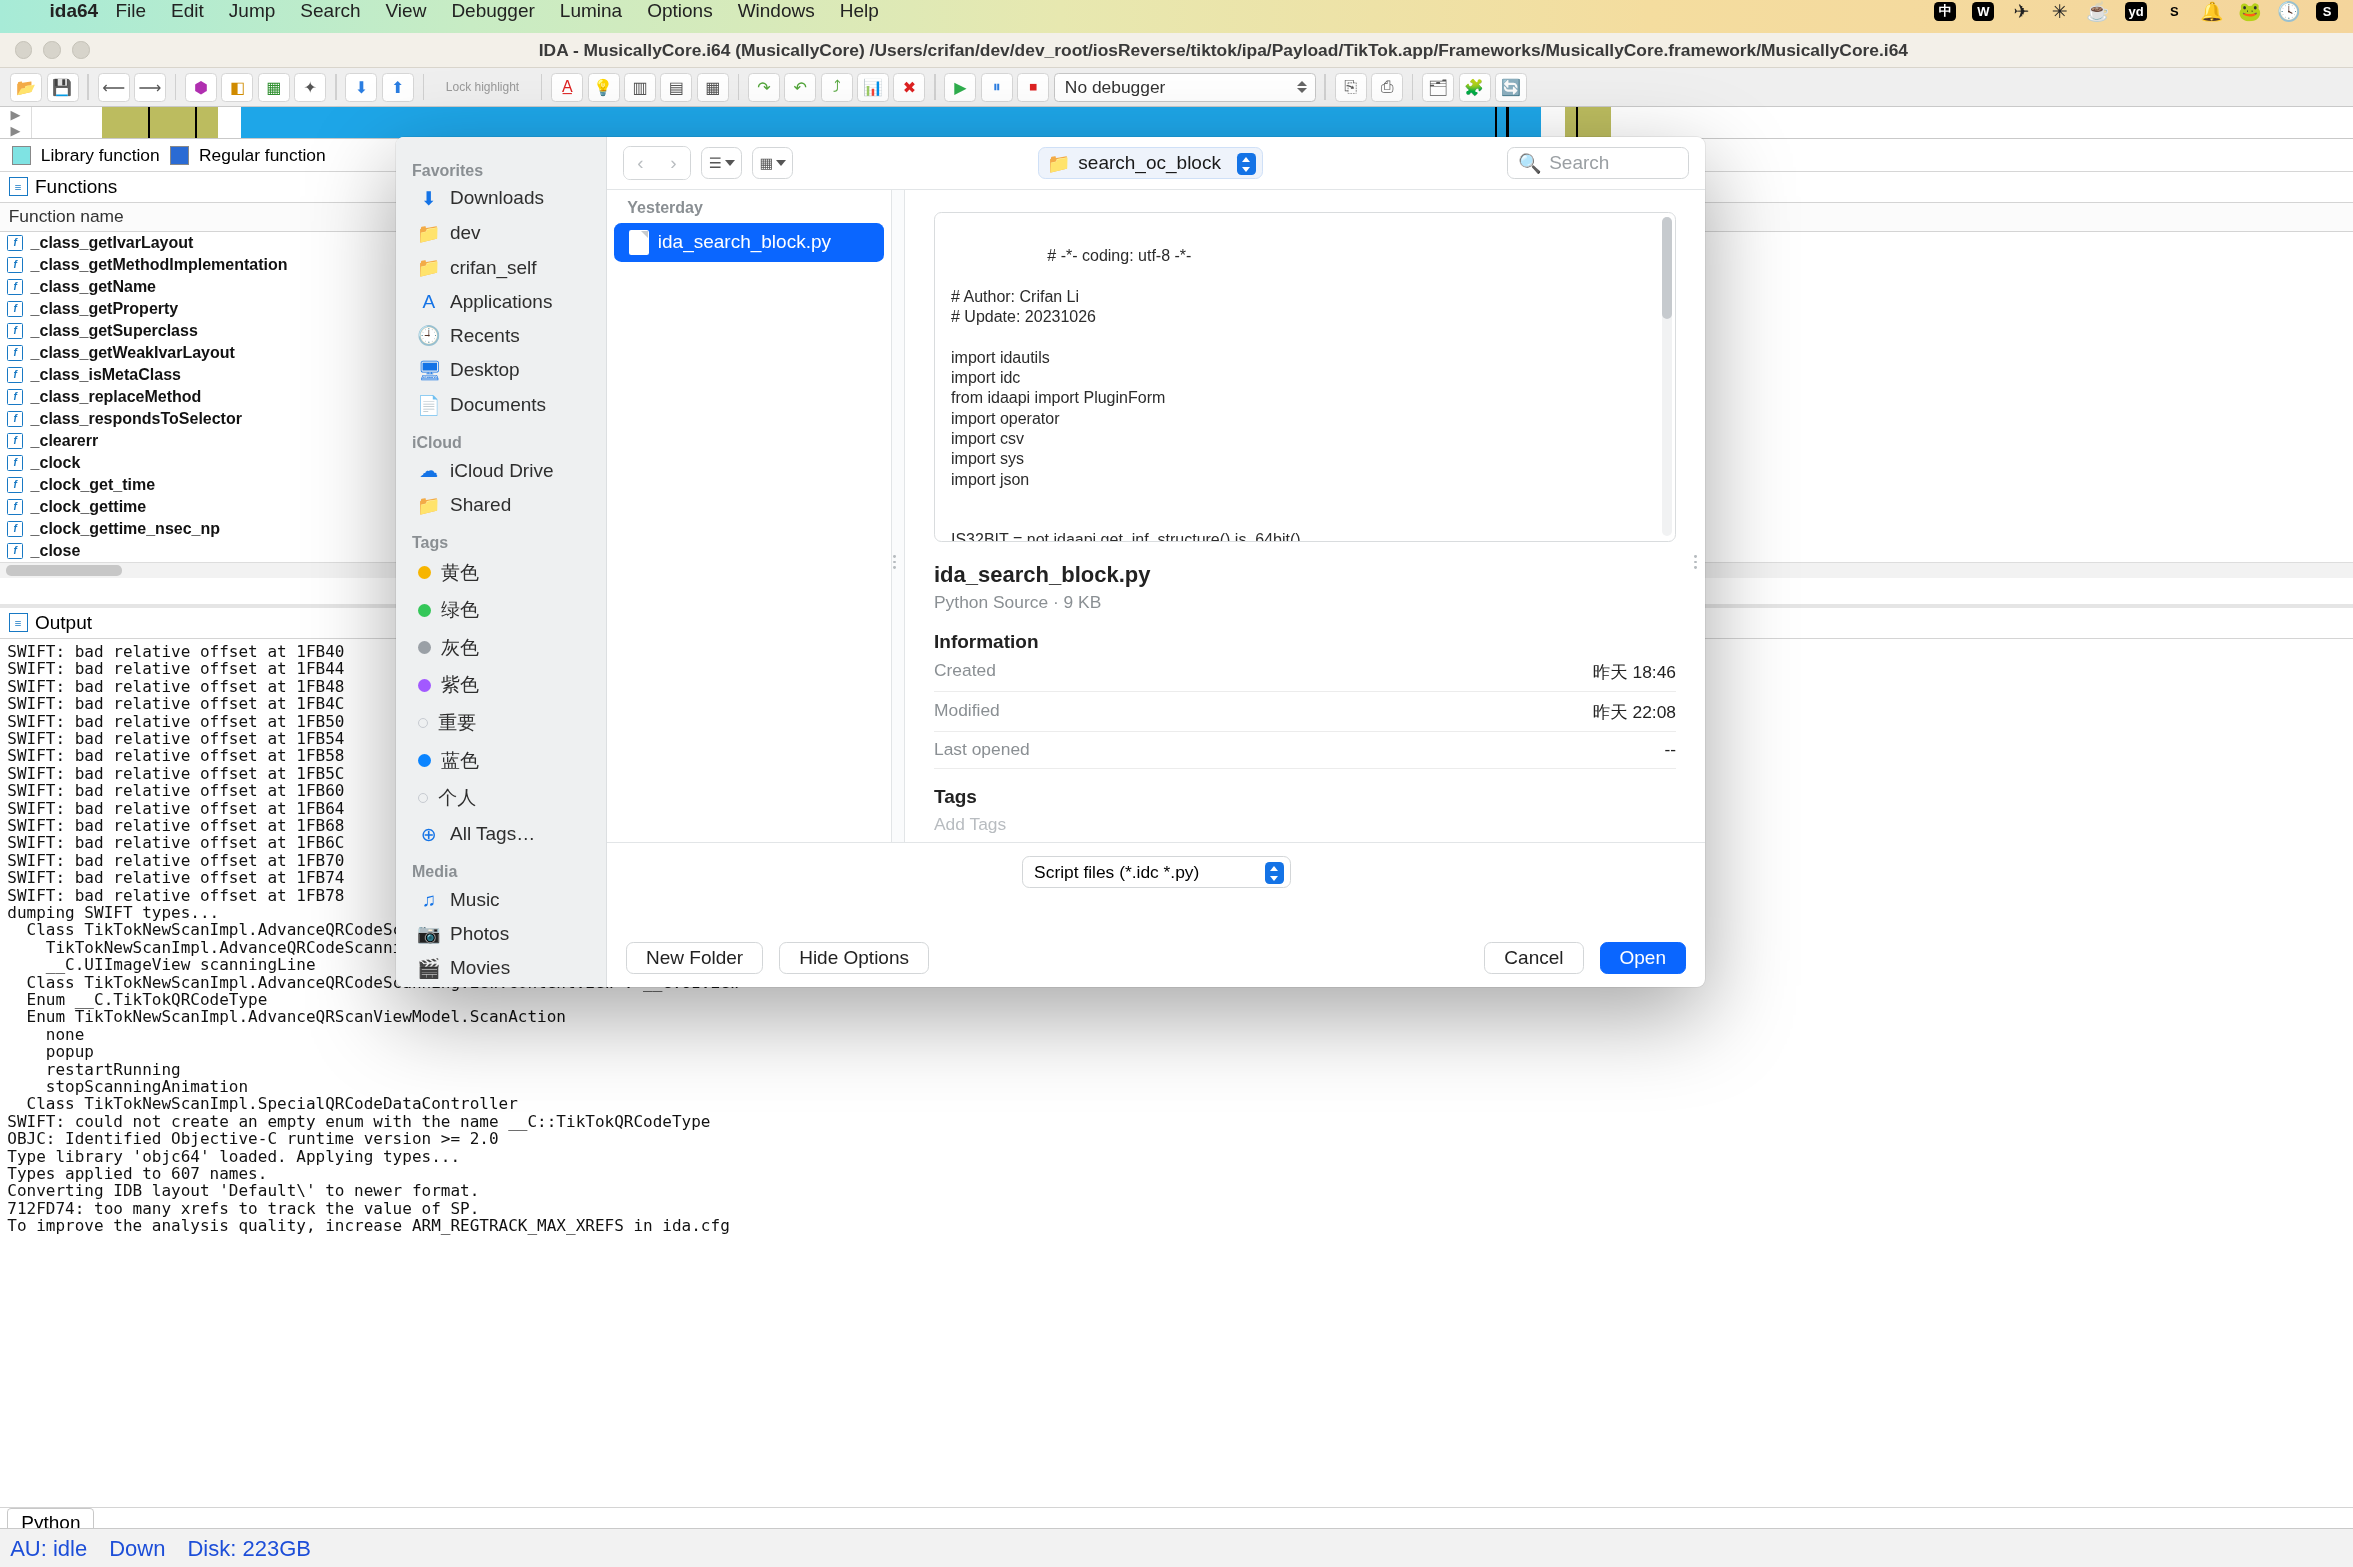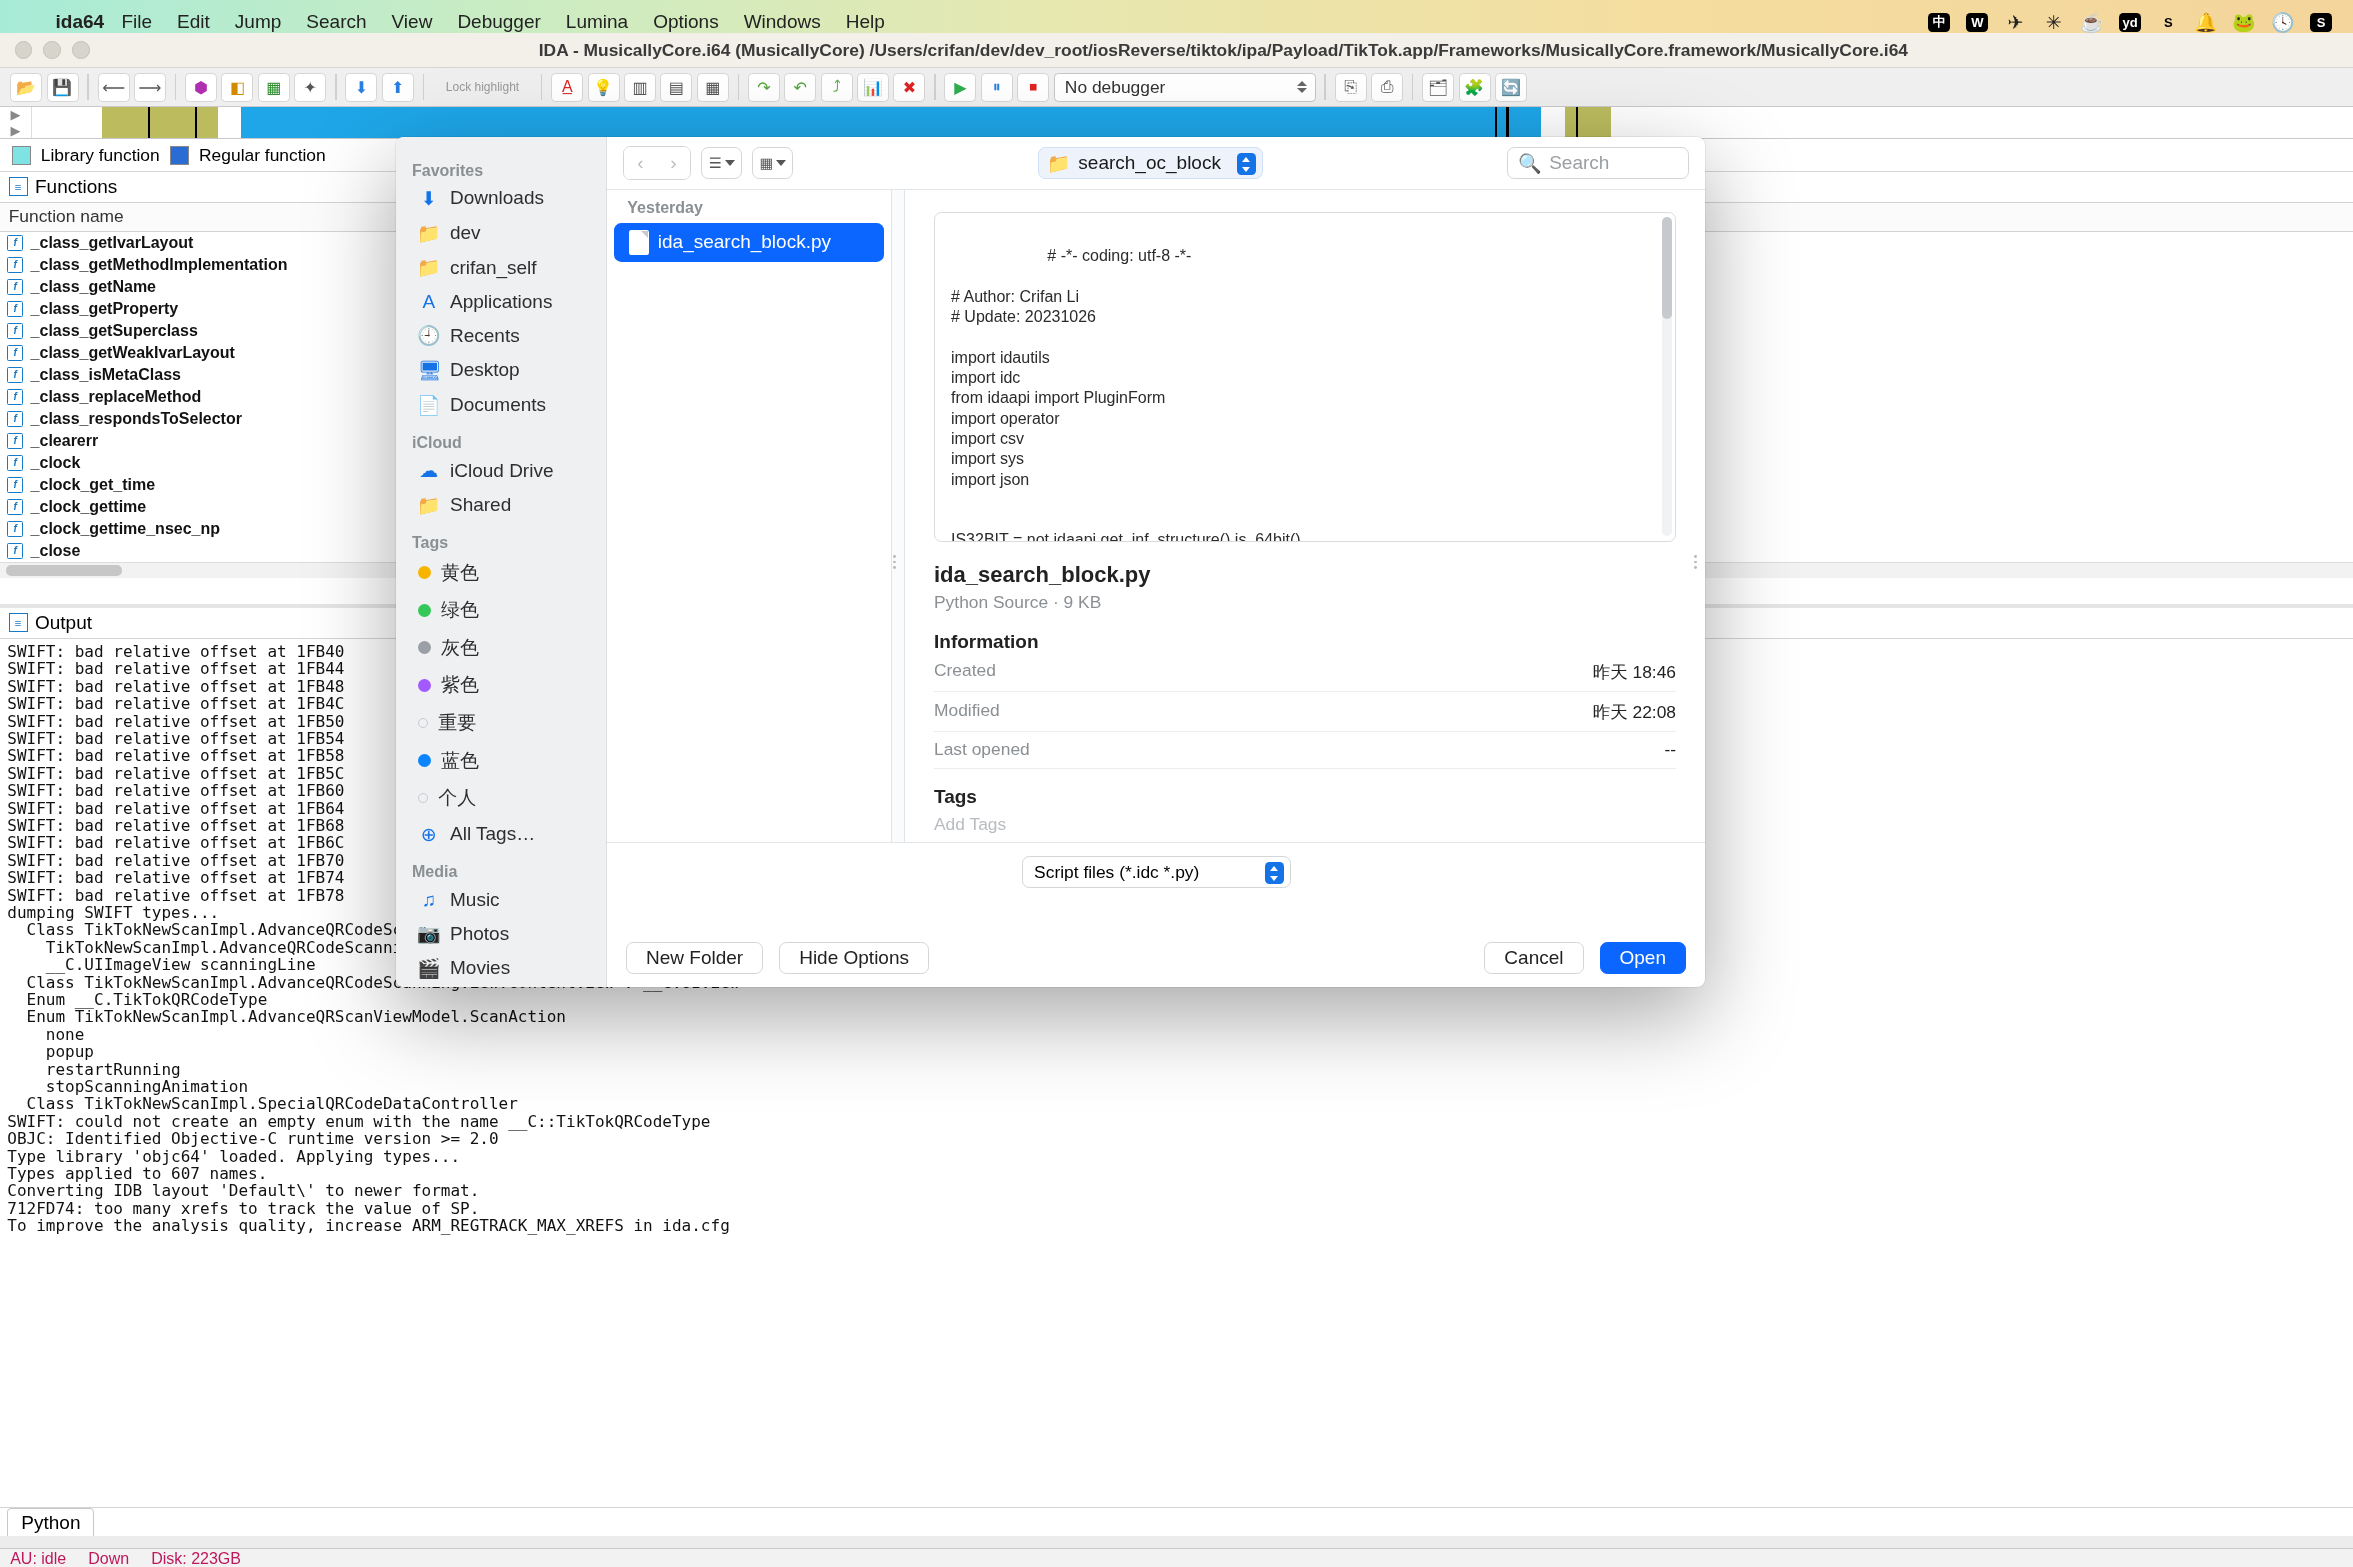--- a/index.html
+++ b/index.html
@@ -1,19 +1,19 @@
 <!DOCTYPE html>
 <html style="font-size:11.6px"><head>
 <meta charset="utf-8">
 <style>
 * { margin: 0; padding: 0; box-sizing: border-box; font-family: -apple-system, "Helvetica Neue", Arial, sans-serif; }
 body { width: 2354px; height: 1568px; transform-origin: top left; background: #ececec; font-size: 19px; overflow: hidden; position: relative; }
 
 
-.menubar { height: 33px; background: linear-gradient(90deg,#a7ebd7 0%,#c8ecc4 20%,#e7e8b0 45%,#f4dd9f 70%,#f4d59c 100%); display:flex; align-items:flex-end; padding:0 19px; color:#222; font-size:19px;}
+.menubar { height: 33px; background: linear-gradient(90deg,#a7ebd7 0%,#c8ecc4 20%,#e7e8b0 45%,#f4dd9f 70%,#f4d59c 100%); display:flex; align-items:flex-start; padding:0 13px; color:#222; font-size:19px;}
 .menubar .apple { width:22px; text-align:center; margin-right:14.5px;}
 .menubar .appname{font-weight:700; margin-right:17.4px;}
 .menubar .mi{margin-right:25px; cursor:default;}
 .menubar .spacer{flex:1;}
 .menubar .ri{width:28px; height:22px; margin-left:10.2px; display:flex; align-items:center; justify-content:center;}
 .menubar .ri .box{width:22px;height:19px;border-radius:4.4px;background:#000;color:#fff;font-size:13px;display:flex;align-items:center;justify-content:center;font-weight:700;}
 
 
 .winbar{height:35px;background:#f3f0e9;border-bottom:0.7px solid #d9d5cc;display:flex;align-items:center;padding:0 14.5px;}
 .traffic{display:flex;gap:11.6px;margin-right:17.4px;}
@@ -50,21 +50,21 @@
 .frow .fi{width:16px;height:16px;background:#fff;border:1.5px solid #1879c4;color:#1879c4;font-size:10.2px;display:flex;align-items:center;justify-content:center;font-style:italic;font-weight:700;border-radius:1.5px;}
 .frow b{font-weight:700;}
 .hscroll{height:16px;background:#f2f2f2;border-top:0.7px solid #ddd;position:relative;}
 .hscroll .thumb{position:absolute;left:5.8px;top:2.9px;height:10.2px;width:116px;background:#c7c7c7;border-radius:5.1px;}
 
 .outpane{flex:1;background:#fff;display:flex;flex-direction:column;min-height:0;}
 .outtext{flex:1;overflow:hidden;padding:4.4px 7.3px;font-family:ui-monospace,Menlo,monospace;font-size:16px;line-height:17.4px;white-space:pre;color:#111;}
 .pytab{height:29px;border-top:0.7px solid #d4d4d4;display:flex;align-items:center;}
 .pytab .tab{padding:2.9px 13px;border:0.7px solid #c8c8c8;border-bottom:none;background:#fff;border-radius:4.4px 4.4px 0 0;margin-left:7.3px;font-size:19px;}
 
-.statusbar{position:absolute;left:0;right:0;bottom:0;height:20px;background:#f2f2f2;border-top:0.7px solid #c9c9c9;display:flex;align-items:center;padding:0 10.2px;font-size:16px;color:#be185d;font-family:ui-monospace,Menlo,monospace;gap:22px;}
+.statusbar{position:absolute;left:0;right:0;bottom:0;height:40px;background:#f2f2f2;border-top:0.7px solid #c9c9c9;display:flex;align-items:center;padding:0 10.2px;font-size:22px;color:#1d4ed8;font-family:ui-monospace,Menlo,monospace;gap:22px;}
 
 
 .dialog{position:absolute;left:396px;top:137px;width:1309px;height:850px;background:#fff;border-radius:8px;box-shadow:0 29px 87px rgba(0,0,0,.35),0 0 0 0.7px rgba(0,0,0,.08);display:flex;overflow:hidden;}
 .dside{width:211px;background:#eef0f1;border-right:0.7px solid #dcdfe1;padding:13px 0 7.3px;overflow:auto;}
 .dside .grp{padding:4.4px 16px 1.5px;font-size:16px;color:#8a8f93;font-weight:600;margin-top:7.3px;}
 .dside .it{display:flex;align-items:center;gap:10.2px;padding:5.8px 16px;font-size:19px;color:#2e2e2e;border-radius:5.8px;margin:0 5.8px;}
 .dside .it .ic{width:22px;text-align:center;color:#1473e6;}
 .dside .tag .dot{width:13px;height:13px;border-radius:50%;display:inline-block;}
 
 .dmain{flex:1;display:flex;flex-direction:column;min-width:0;}

